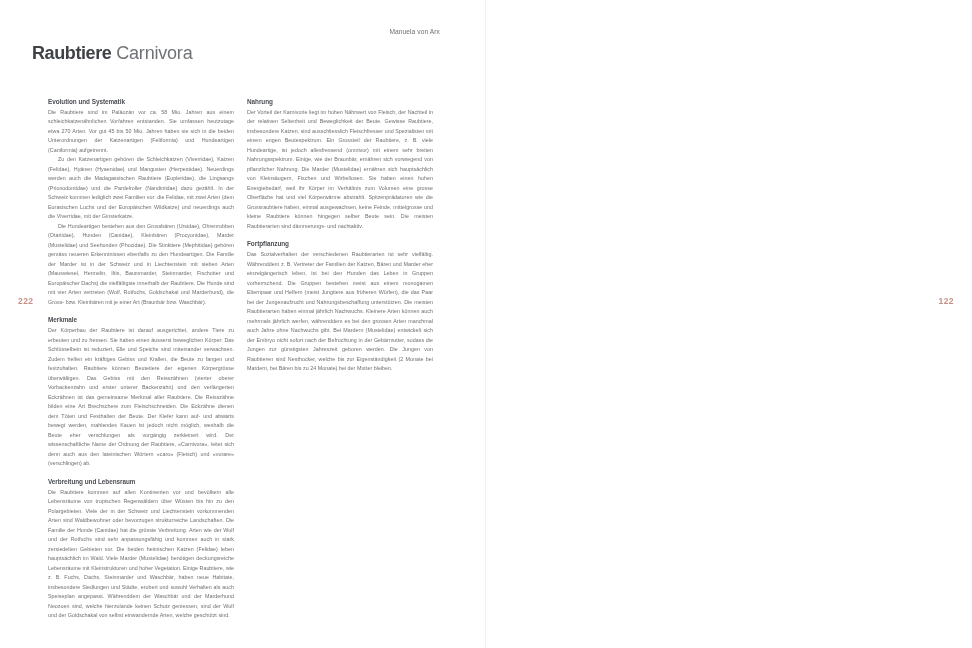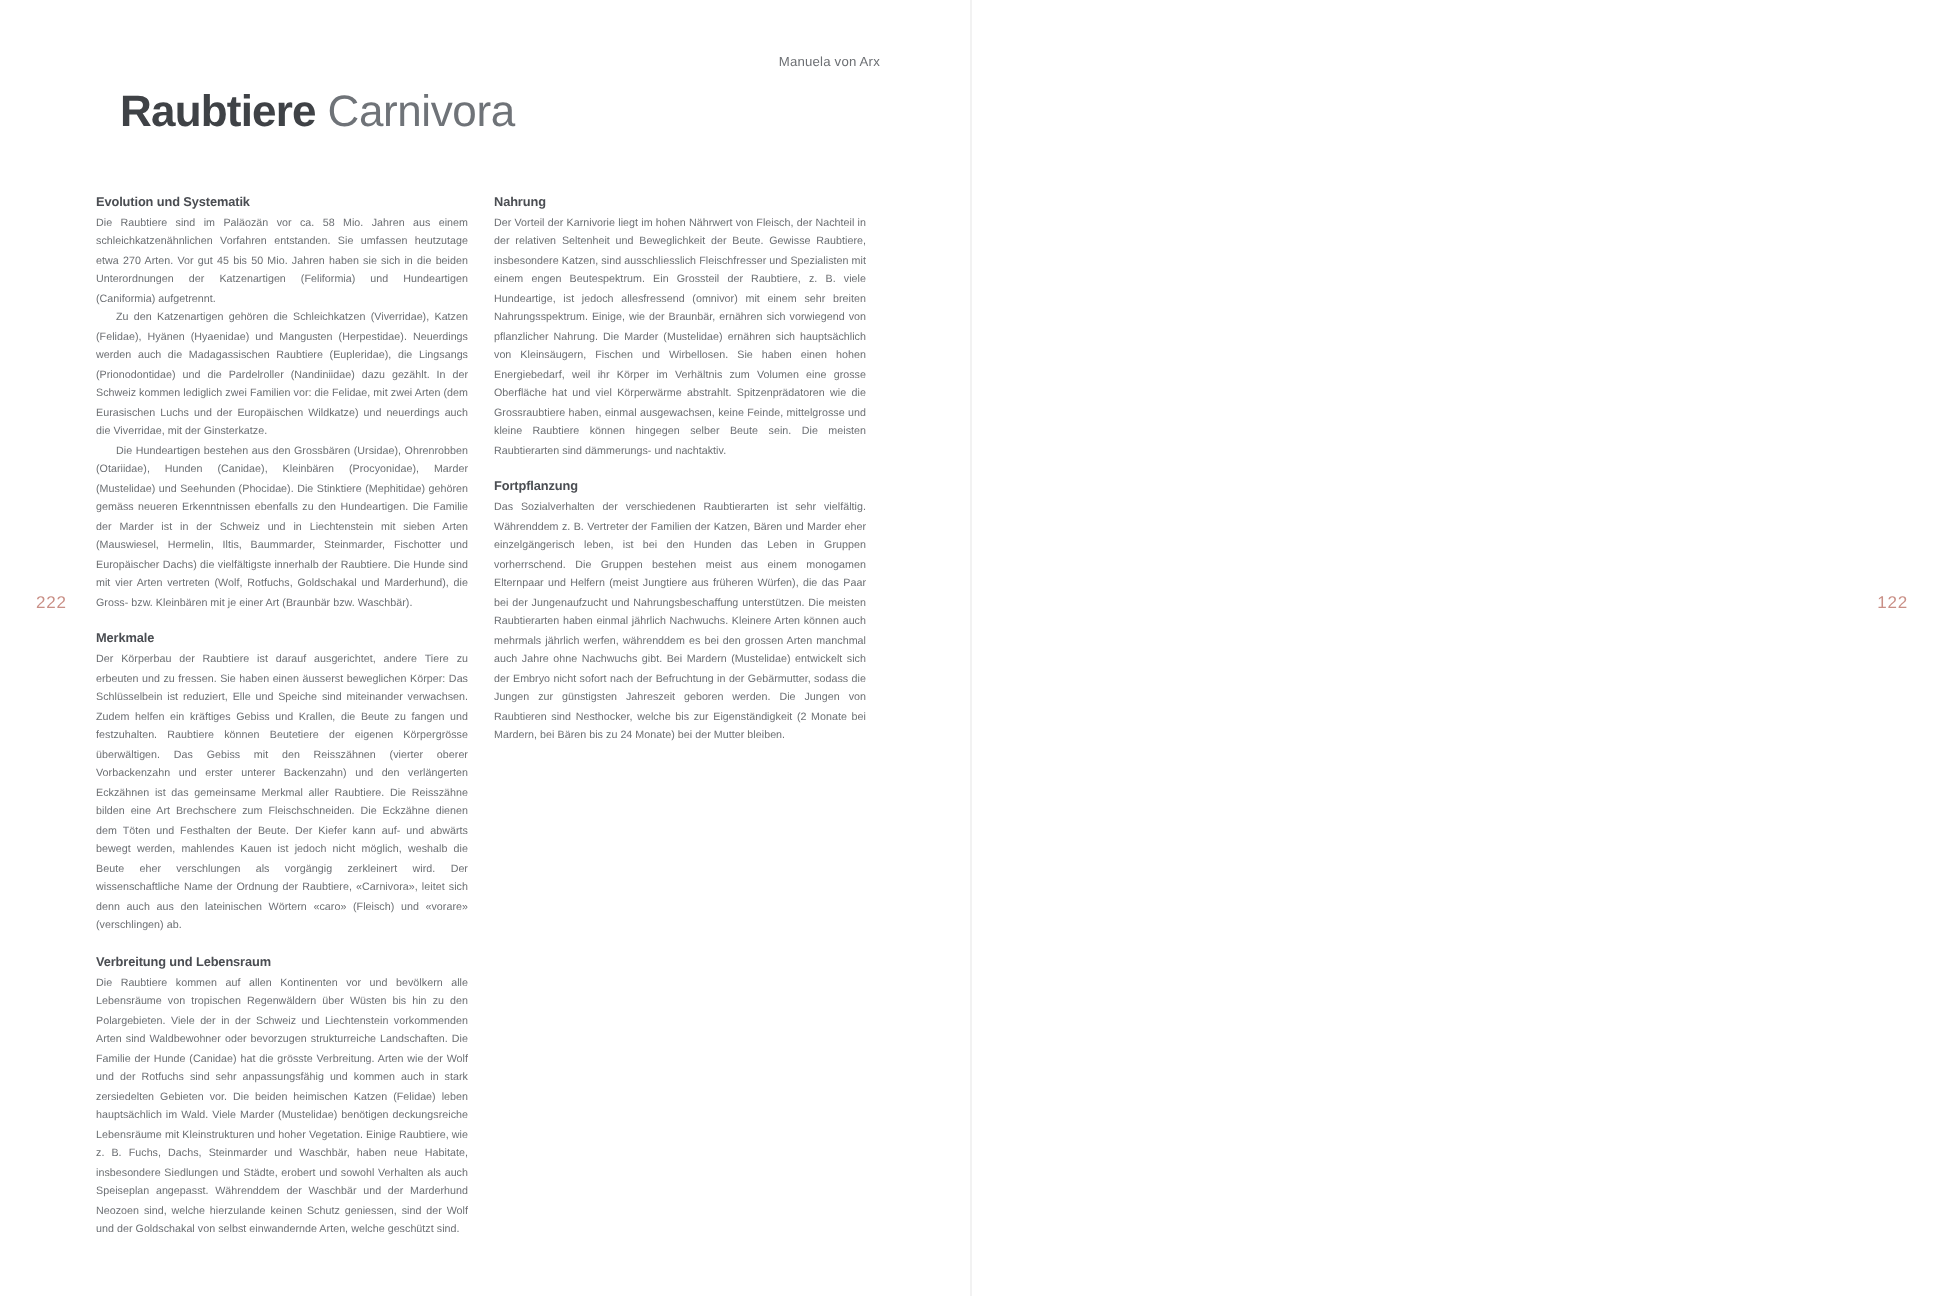--- a/index.html
+++ b/index.html
@@ -20,35 +20,35 @@
   .page-right { width: 486px; }
 
   .gutter-line {
     position: absolute; left: 485px; top: 0; width: 1px; height: 648px;
     background: #f2f2f2;
   }
 
   
   .folio {
     position: absolute; top: 296px;
-    font-size: 8.5px; font-weight: 400; letter-spacing: .4px;
+    font-size: 8.5px; font-weight: 700; letter-spacing: .4px;
     color: #c98f86;
   }
   .folio-left  { left: 18px; }
   .folio-right { right: 18px; }
 
   
   .author-line {
     position: absolute; top: 28px; left: 0; width: 440px;
     text-align: right;
     font-size: 6.6px; color: #6c6f73; letter-spacing: .1px;
   }
   .title {
-    position: absolute; top: 44px; left: 60px;
-    font-size: 22px; line-height: 1.05;
+    position: absolute; top: 44px; left: 32px;
+    font-size: 18px; line-height: 1.05;
     color: #4a4d52; letter-spacing: -.2px;
     white-space: nowrap;
   }
   .title .t-bold { font-weight: 700; color: #3f4246; letter-spacing: -.4px; }
   .title .t-light { font-weight: 400; color: #6f7378; }
 
   
   .col {
     position: absolute;
     font-size: 5.35px;

